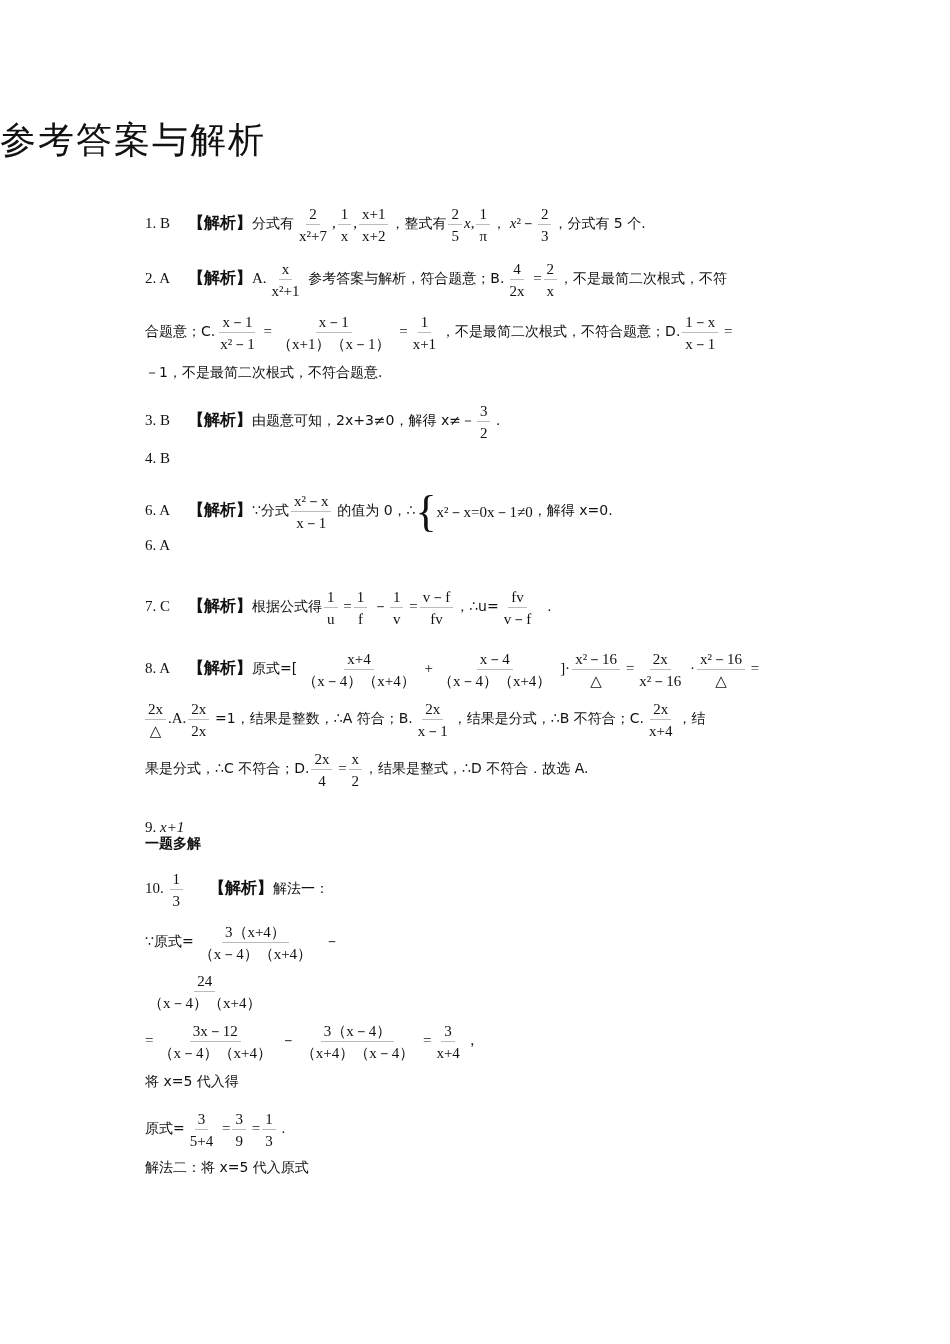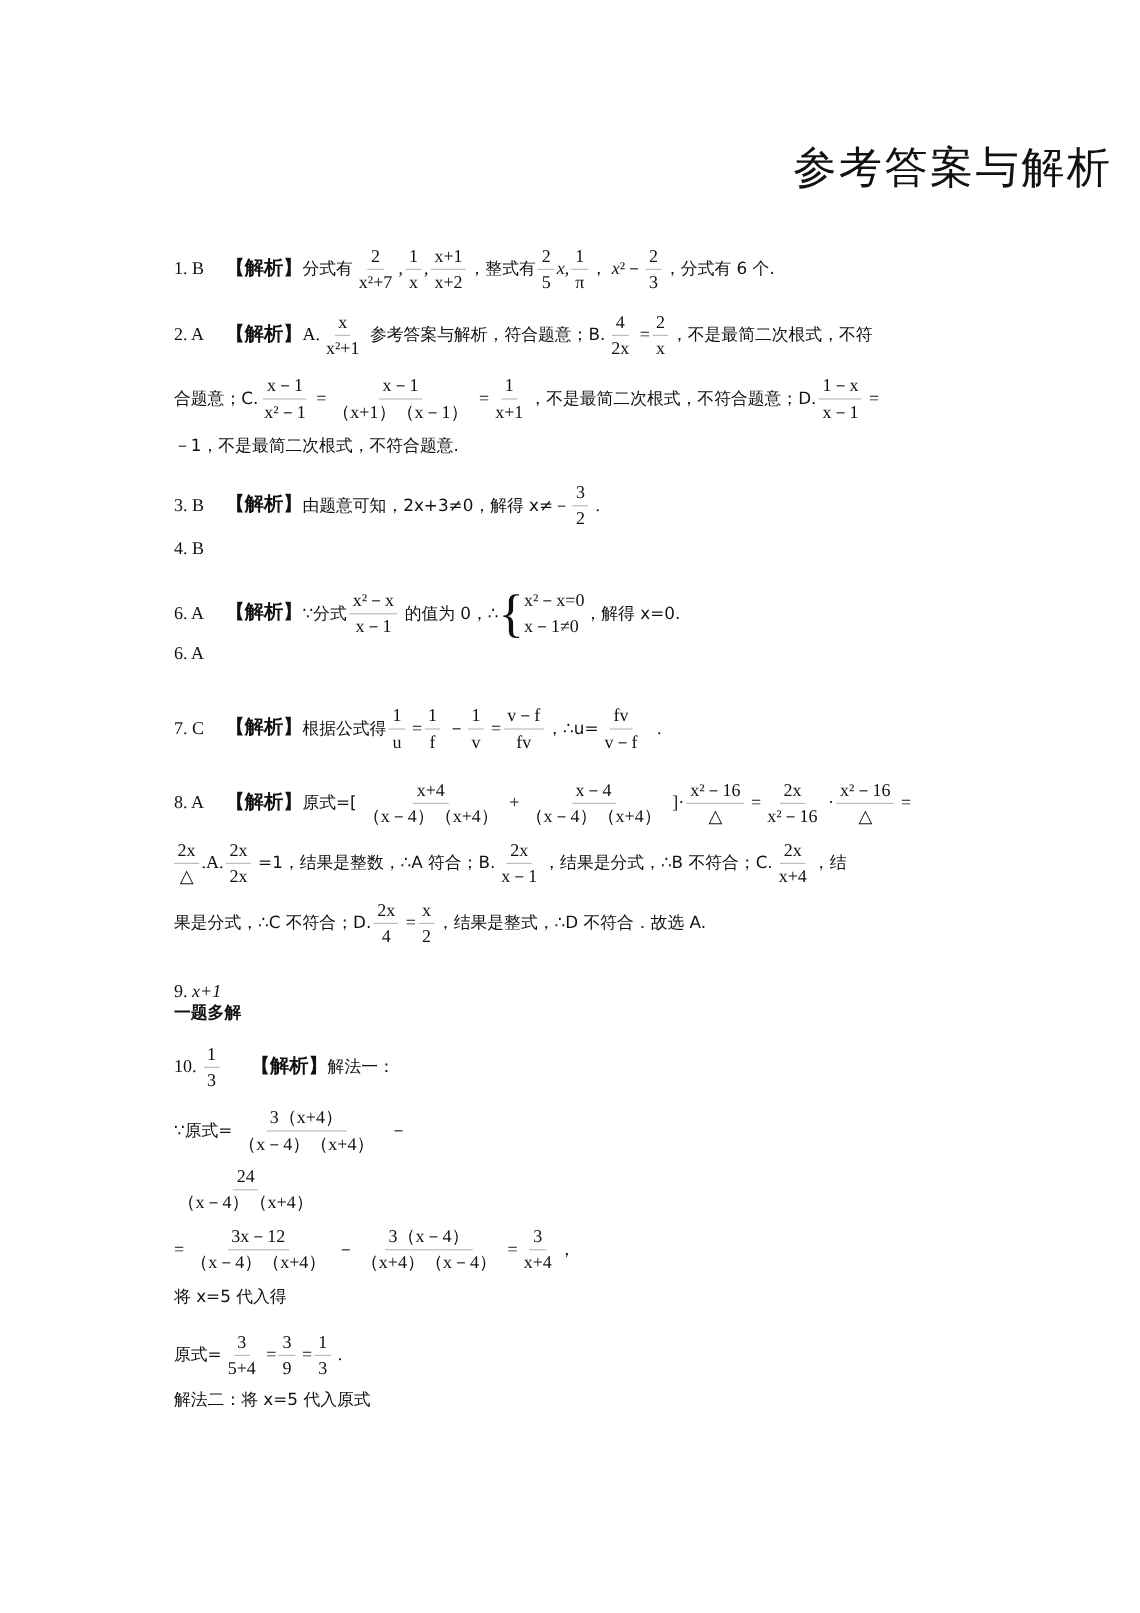--- a/index.html
+++ b/index.html
@@ -4,33 +4,33 @@
 <style>
   html, body { margin: 0; padding: 0; background: #ffffff; }
   body {
     width: 950px; height: 1344px; position: relative; overflow: hidden;
     font-family: "Liberation Serif", "DejaVu Serif", serif;
     color: #111;
     font-size: 15px;
   }
   .title {
     position: absolute; left: 0; width: 927px; top: 116px;
-    text-align: right; font-size: 36px; font-weight: normal;
+    text-align: left; font-size: 36px; font-weight: normal;
     font-family: Liberation Sans, sans-serif; letter-spacing: 2px;
   }
   .line { position: absolute; left: 145px; width: 660px; white-space: nowrap; line-height: 20px; }
   .frac { display: inline-flex; flex-direction: column; align-items: center; vertical-align: middle; margin: 0 2px; }
   .frac .num { padding: 0 3px 1px; border-bottom: 1px solid #bbb; line-height: 18px; }
   .frac .den { padding: 2px 3px 0; line-height: 18px; }
   .tag { font-weight: bold; font-family: "DejaVu Sans", sans-serif; font-size: 16px; margin-left: 18px; }
   .cn { font-family: "DejaVu Sans", sans-serif; font-size: 14px; }
   i { font-style: italic; }
   .brace { display: inline-flex; align-items: center; vertical-align: middle; }
   .brace .b { font-size: 44px; line-height: 44px; font-weight: lighter; margin-right: 0; }
-  .brace .rows { display: flex; flex-direction: column; line-height: 22px; }
+  .brace .rows { display: flex; flex-direction: row; line-height: 22px; }
   .section { font-weight: bold; font-family: Liberation Sans, sans-serif; font-size: 14px; }
 </style>
 </head>
 <body>
 
 <div class="title">参考答案与解析</div>
 
 <div class="line" style="top:205px">
   <span>1. B</span><span class="tag">【解析】</span><span class="cn">分式有</span><span class="frac">
       <span class="num">2</span>
@@ -43,21 +43,21 @@
       <span class="den">x+2</span>
     </span><span class="cn">，整式有</span><span class="frac">
       <span class="num">2</span>
       <span class="den">5</span>
     </span><i>x</i>,<span class="frac">
       <span class="num">1</span>
       <span class="den">π</span>
     </span><span class="cn">，</span> <i>x</i>²－<span class="frac">
       <span class="num">2</span>
       <span class="den">3</span>
-    </span><span class="cn">，分式有 6 个.</span>
+    </span><span class="cn">，分式有 5 个.</span>
 </div>
 
 <div class="line" style="top:260px">
   <span>2. A</span><span class="tag">【解析】</span><span>A.</span><span class="frac">
       <span class="num">x</span>
       <span class="den">x²+1</span>
     </span> <span class="cn">参考答案与解析，符合题意；B.</span><span class="frac">
       <span class="num">4</span>
       <span class="den">2x</span>
     </span> <span>=</span><span class="frac">

